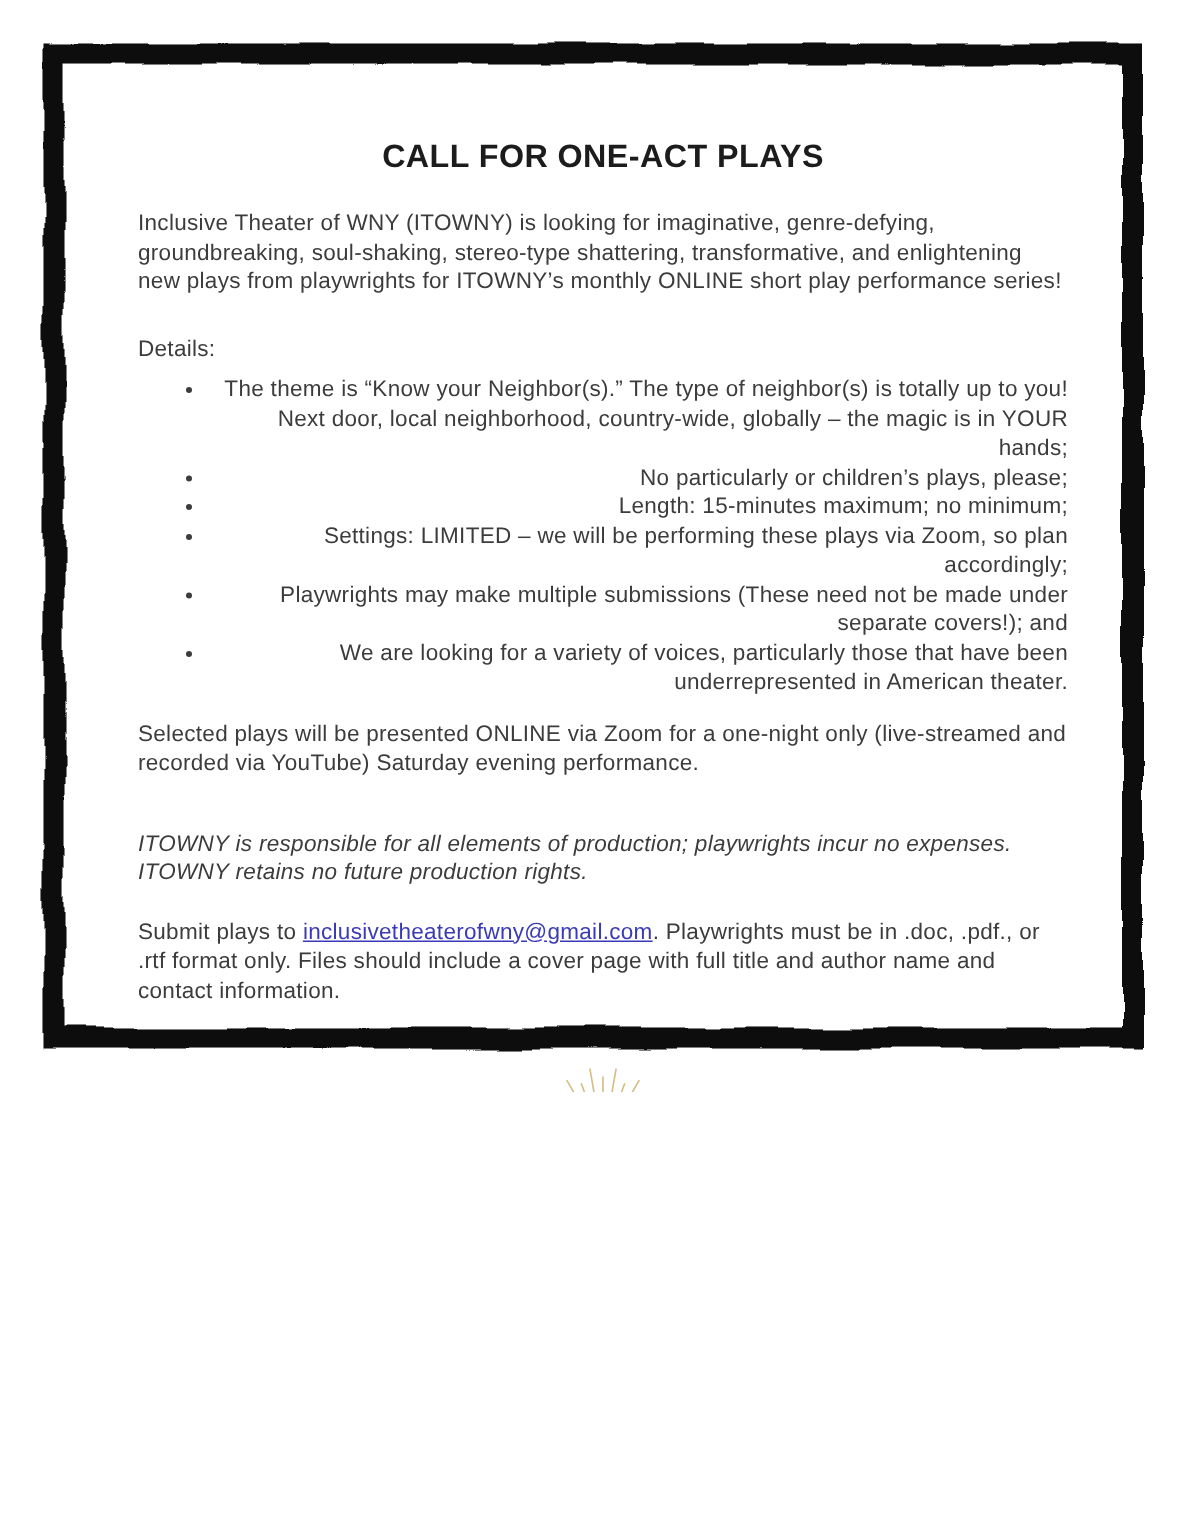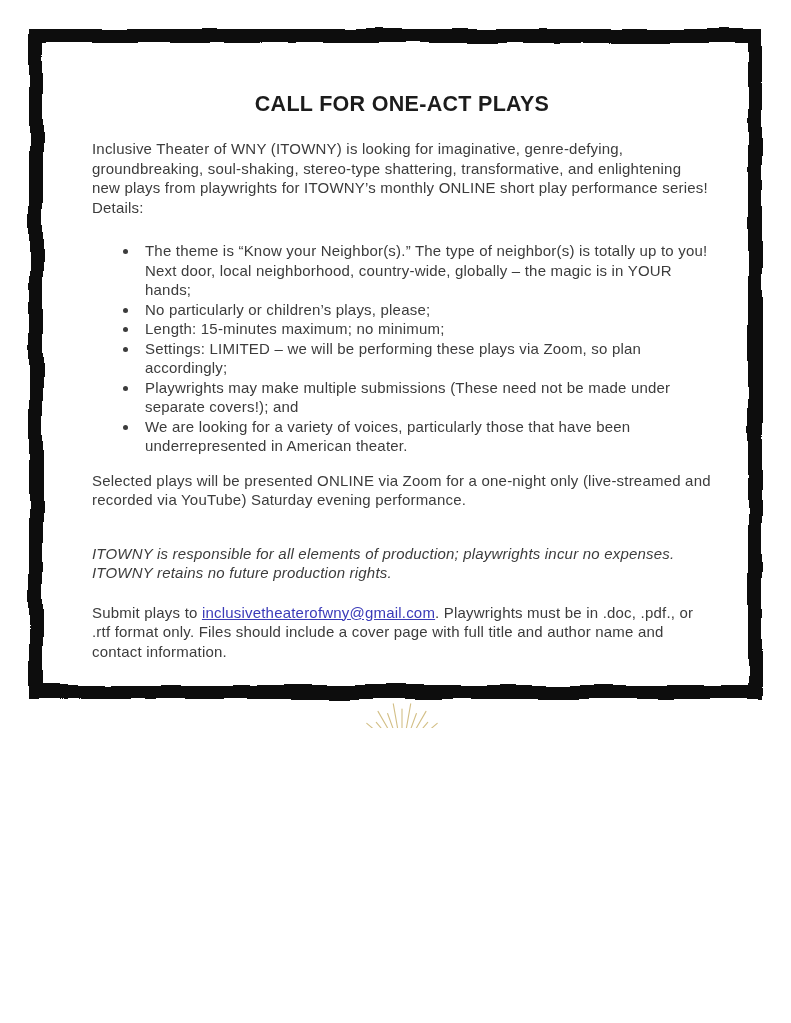--- a/index.html
+++ b/index.html
@@ -41,25 +41,26 @@
   }
   h1.doc-title{
     font-size:21.5px;
     line-height:27px;
     font-weight:bold;
     text-align:center;
     color:var(--title);
     letter-spacing:0.3px;
   }
   p.intro{ margin-top:21px; }
-  p.details-label{ }
+  p.details-label{ margin-top:25px; }
   ul.details-list{
-    margin-top:24px;
+    margin-top:8px;
     padding-left:47px;
     list-style-type:disc;
+    text-align:right;
   }
   ul.details-list li{ padding-left:6px; }
   p.body-par-0{ margin-top:15px; }
   p.body-par-1{ margin-top:34px;font-style:italic; }
   p.body-par-2{ margin-top:19px; }
   p.submit-par{ margin-top:20px; }
   a.email-link{
     color:var(--link);
     text-decoration:underline;
     margin-top:28px;

